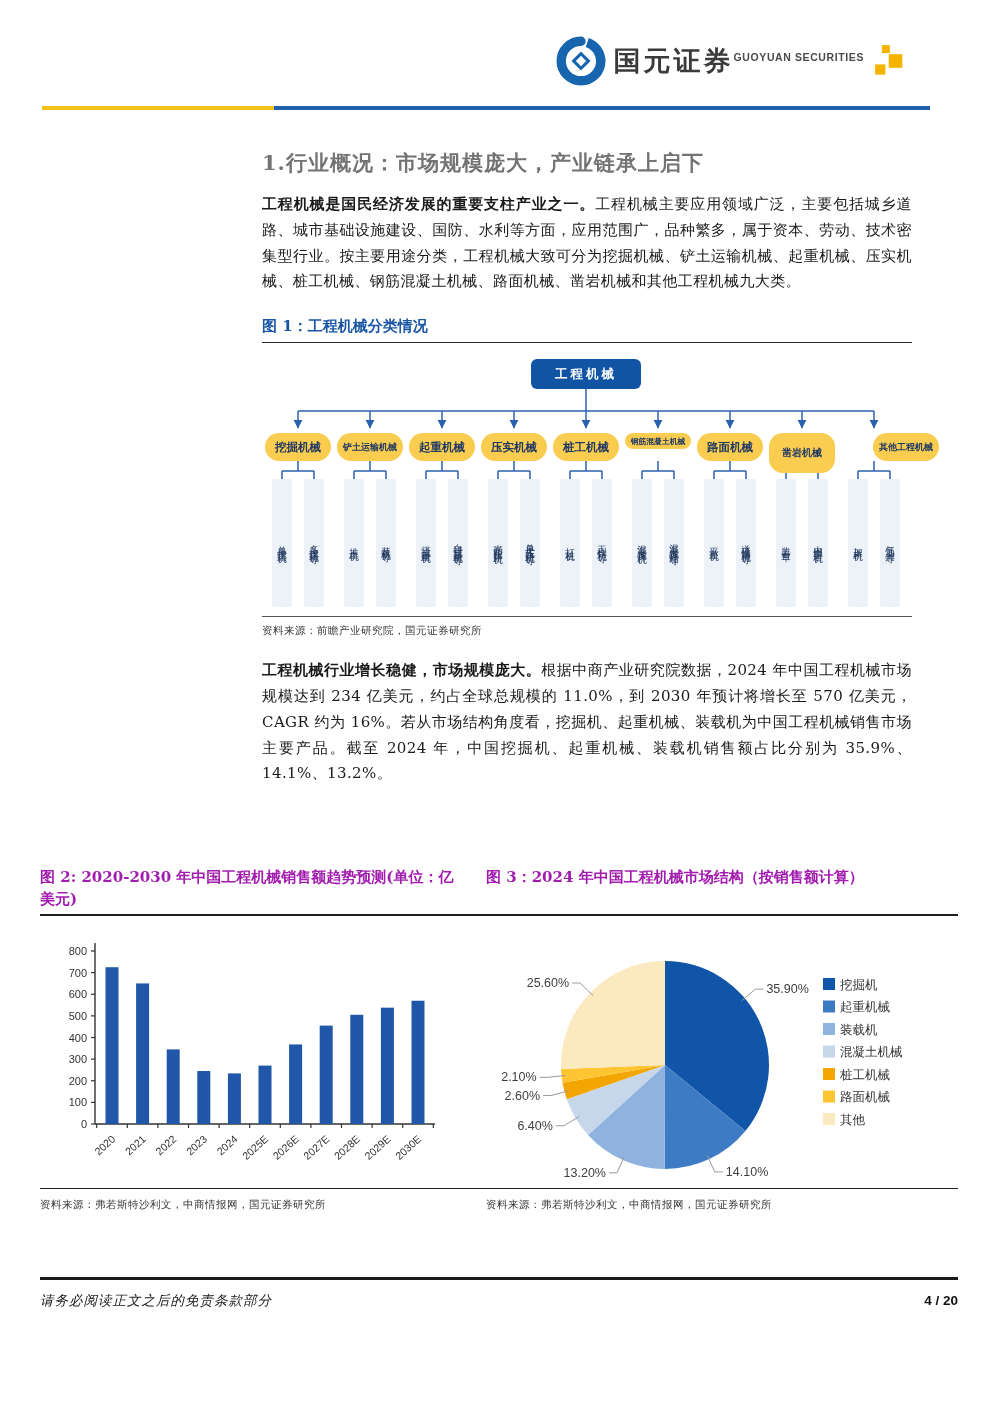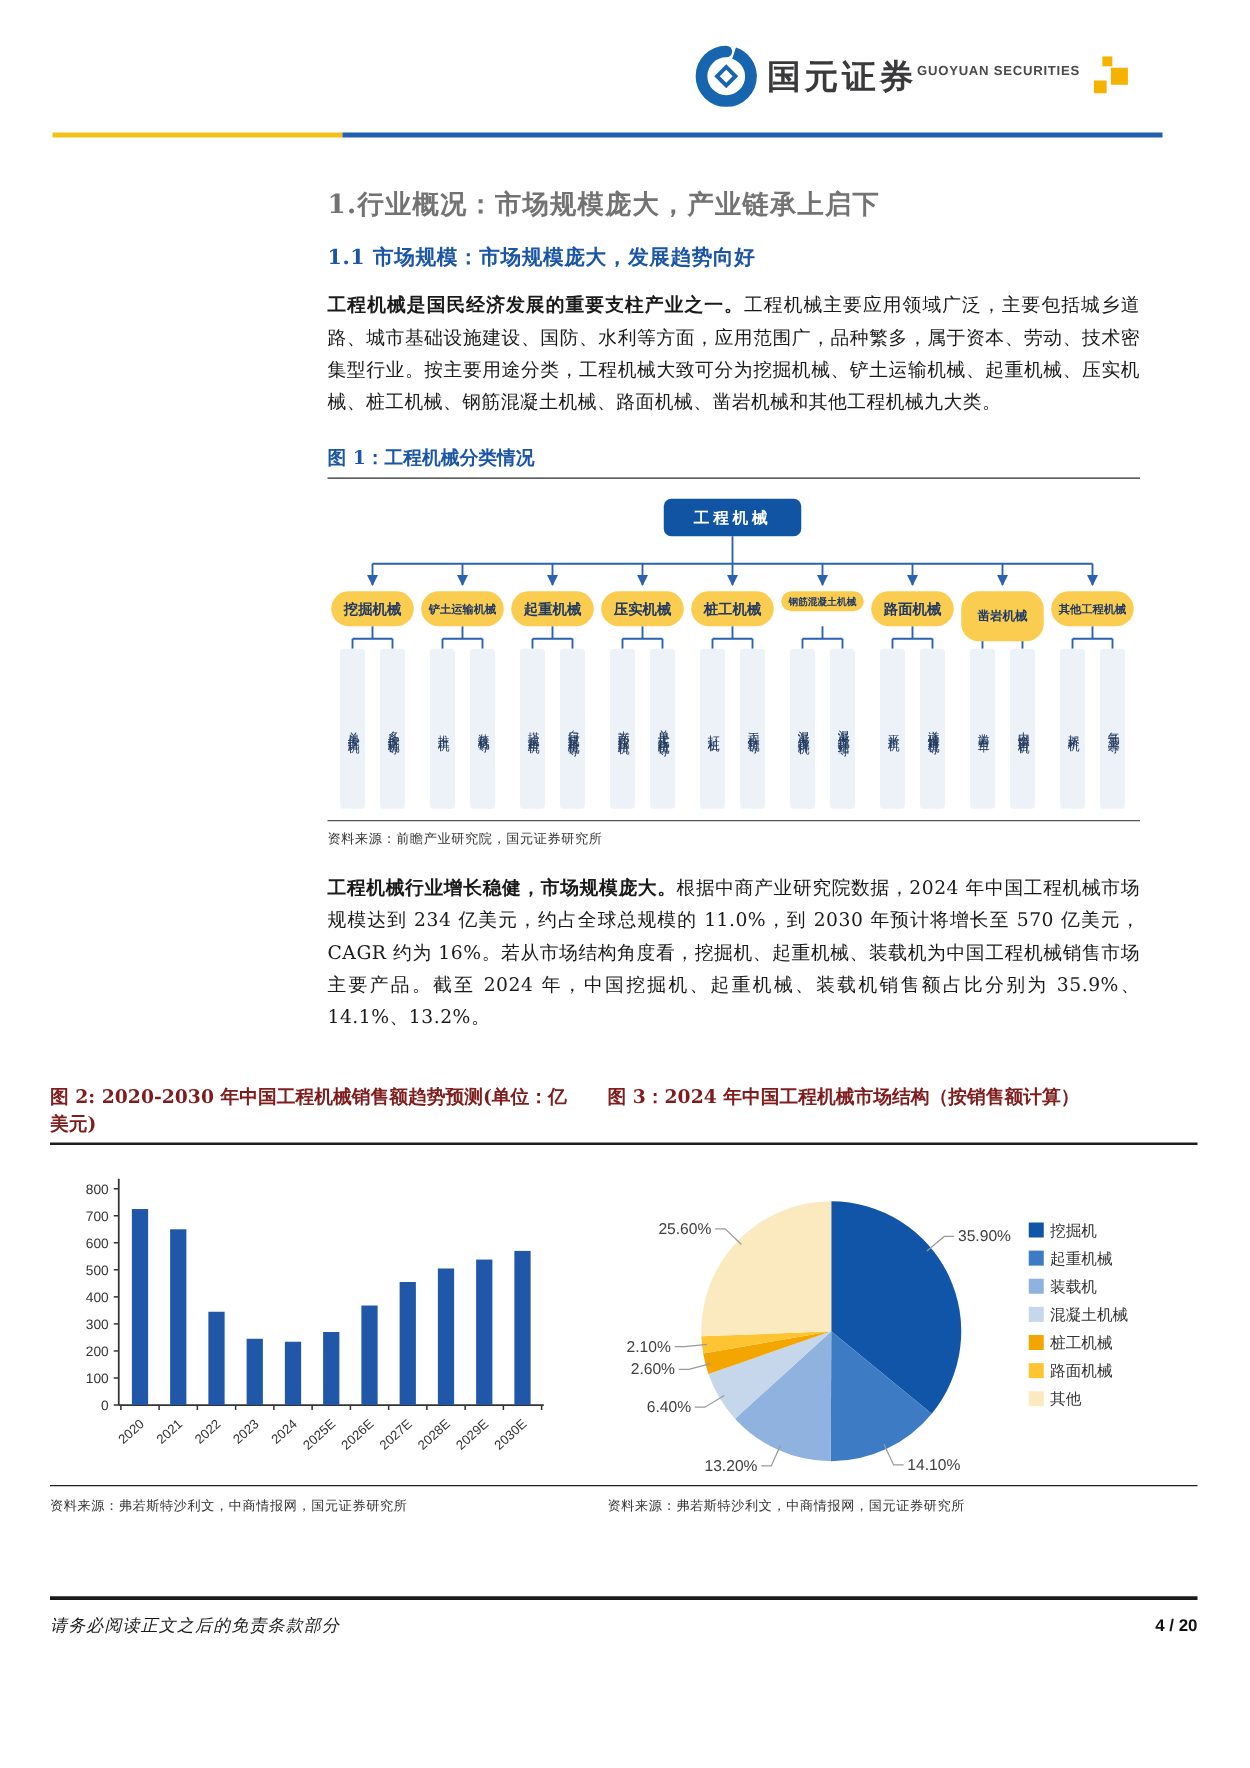--- a/index.html
+++ b/index.html
@@ -36,21 +36,21 @@
               font-weight:600; text-align:center; display:flex; align-items:center; justify-content:center; }
   .diag-leaf { position:absolute; background:#EDF1F8; color:#223a5f; border-radius:3px;
                writing-mode:vertical-rl; font-size:9.5px; letter-spacing:2px; line-height:20px;
                display:flex; align-items:center; justify-content:center; }
   .fig1-source { border-top:1px solid #555; margin-top:5px; padding-top:7px;
                  font-size:10.5px; color:#333; letter-spacing:0.5px; }
 
   
   .fig23 { position:absolute; top:866px; left:40px; width:918px; }
   .fig23-captions { display:flex; border-bottom:2px solid #1e1e1e; padding-bottom:4px; min-height:48px; }
-  .fig23-captions .cap { font-size:15px; line-height:22px; font-weight:bold; color:#7f1d1d; }
+  .fig23-captions .cap { font-size:15px; line-height:22px; font-weight:bold; color:#a21caf; }
   .cap-left { width:446px; padding-right:26px; }
   .cap-right { flex:1; }
   .fig23-charts { display:flex; border-bottom:1.5px solid #1e1e1e; }
   .chart-left { width:450px; height:272px; }
   .chart-right { width:468px; height:272px; }
   .fig23-sources { display:flex; padding-top:9px; font-size:10.5px; color:#333; letter-spacing:0.5px; }
   .src-left { width:446px; }
   .src-right { flex:1; }
 
   
@@ -82,21 +82,20 @@
   </svg>
 </div>
 
 <div class="top-divider">
   <div class="seg-yellow"></div>
   <div class="seg-blue"></div>
 </div>
 
 <div class="content">
   <h1 class="sec-title">1.行业概况：市场规模庞大，产业链承上启下</h1>
-  <h2 class="sub-title">1.1 市场规模：市场规模庞大，发展趋势向好</h2>
 
   <p class="body-para"><span class="lead-bold">工程机械是国民经济发展的重要支柱产业之一。</span><span>工程机械主要应用领域广泛，主要包括城乡道路、城市基础设施建设、国防、水利等方面，应用范围广，品种繁多，属于资本、劳动、技术密集型行业。按主要用途分类，工程机械大致可分为挖掘机械、铲土运输机械、起重机械、压实机械、桩工机械、钢筋混凝土机械、路面机械、凿岩机械和其他工程机械九大类。</span></p>
 
   <div class="fig1-caption">图 1：工程机械分类情况</div>
 
   <div class="diagram-wrap" id="diagram">
       <svg class="diagram-svg" width="648" height="260">
         <defs>
           <marker id="arr" markerWidth="7" markerHeight="7" refX="5.5" refY="3" orient="auto">
             <path d="M0,0 L6,3 L0,6 Z" fill="#2B62B0"></path>
@@ -168,21 +167,21 @@
       <div class="diag-leaf" style="left: 330px; top: 128px; width: 20px; height: 128px;">工程钻机等</div>
       <div class="diag-cat" style="left: 363px; top: 82px; width: 66px; height: 16px; font-size: 7.8px;">钢筋混凝土机械</div>
       <div class="diag-leaf" style="left: 370px; top: 128px; width: 20px; height: 128px;">混凝土搅拌机</div>
       <div class="diag-leaf" style="left: 402px; top: 128px; width: 20px; height: 128px;">混凝土搅拌站等</div>
       <div class="diag-cat" style="left: 435px; top: 82px; width: 66px; height: 28px; font-size: 11.5px;">路面机械</div>
       <div class="diag-leaf" style="left: 442px; top: 128px; width: 20px; height: 128px;">平整机</div>
       <div class="diag-leaf" style="left: 474px; top: 128px; width: 20px; height: 128px;">道碴清筛机等</div>
       <div class="diag-cat" style="left: 507px; top: 82px; width: 66px; height: 40px; font-size: 10px;">凿岩机械</div>
       <div class="diag-leaf" style="left: 514px; top: 128px; width: 20px; height: 128px;">凿岩台车</div>
       <div class="diag-leaf" style="left: 546px; top: 128px; width: 20px; height: 128px;">内燃凿岩机</div>
-      <div class="diag-cat" style="left: 579px; top: 82px; width: 66px; height: 28px; font-size: 9px;">其他工程机械</div>
+      <div class="diag-cat" style="left: 611px; top: 82px; width: 66px; height: 28px; font-size: 9px;">其他工程机械</div>
       <div class="diag-leaf" style="left: 586px; top: 128px; width: 20px; height: 128px;">架桥机</div>
       <div class="diag-leaf" style="left: 618px; top: 128px; width: 20px; height: 128px;">气动工具等</div>
     </div>
 
   <div class="fig1-source">资料来源：前瞻产业研究院，国元证券研究所</div>
 
   <p class="body-para body-para2"><span class="lead-bold">工程机械行业增长稳健，市场规模庞大。</span><span>根据中商产业研究院数据，2024 年中国工程机械市场规模达到 234 亿美元，约占全球总规模的 11.0%，到 2030 年预计将增长至 570 亿美元，CAGR 约为 16%。若从市场结构角度看，挖掘机、起重机械、装载机为中国工程机械销售市场主要产品。截至 2024 年，中国挖掘机、起重机械、装载机销售额占比分别为 35.9%、14.1%、13.2%。</span></p>
 </div>
 
 <div class="fig23">

